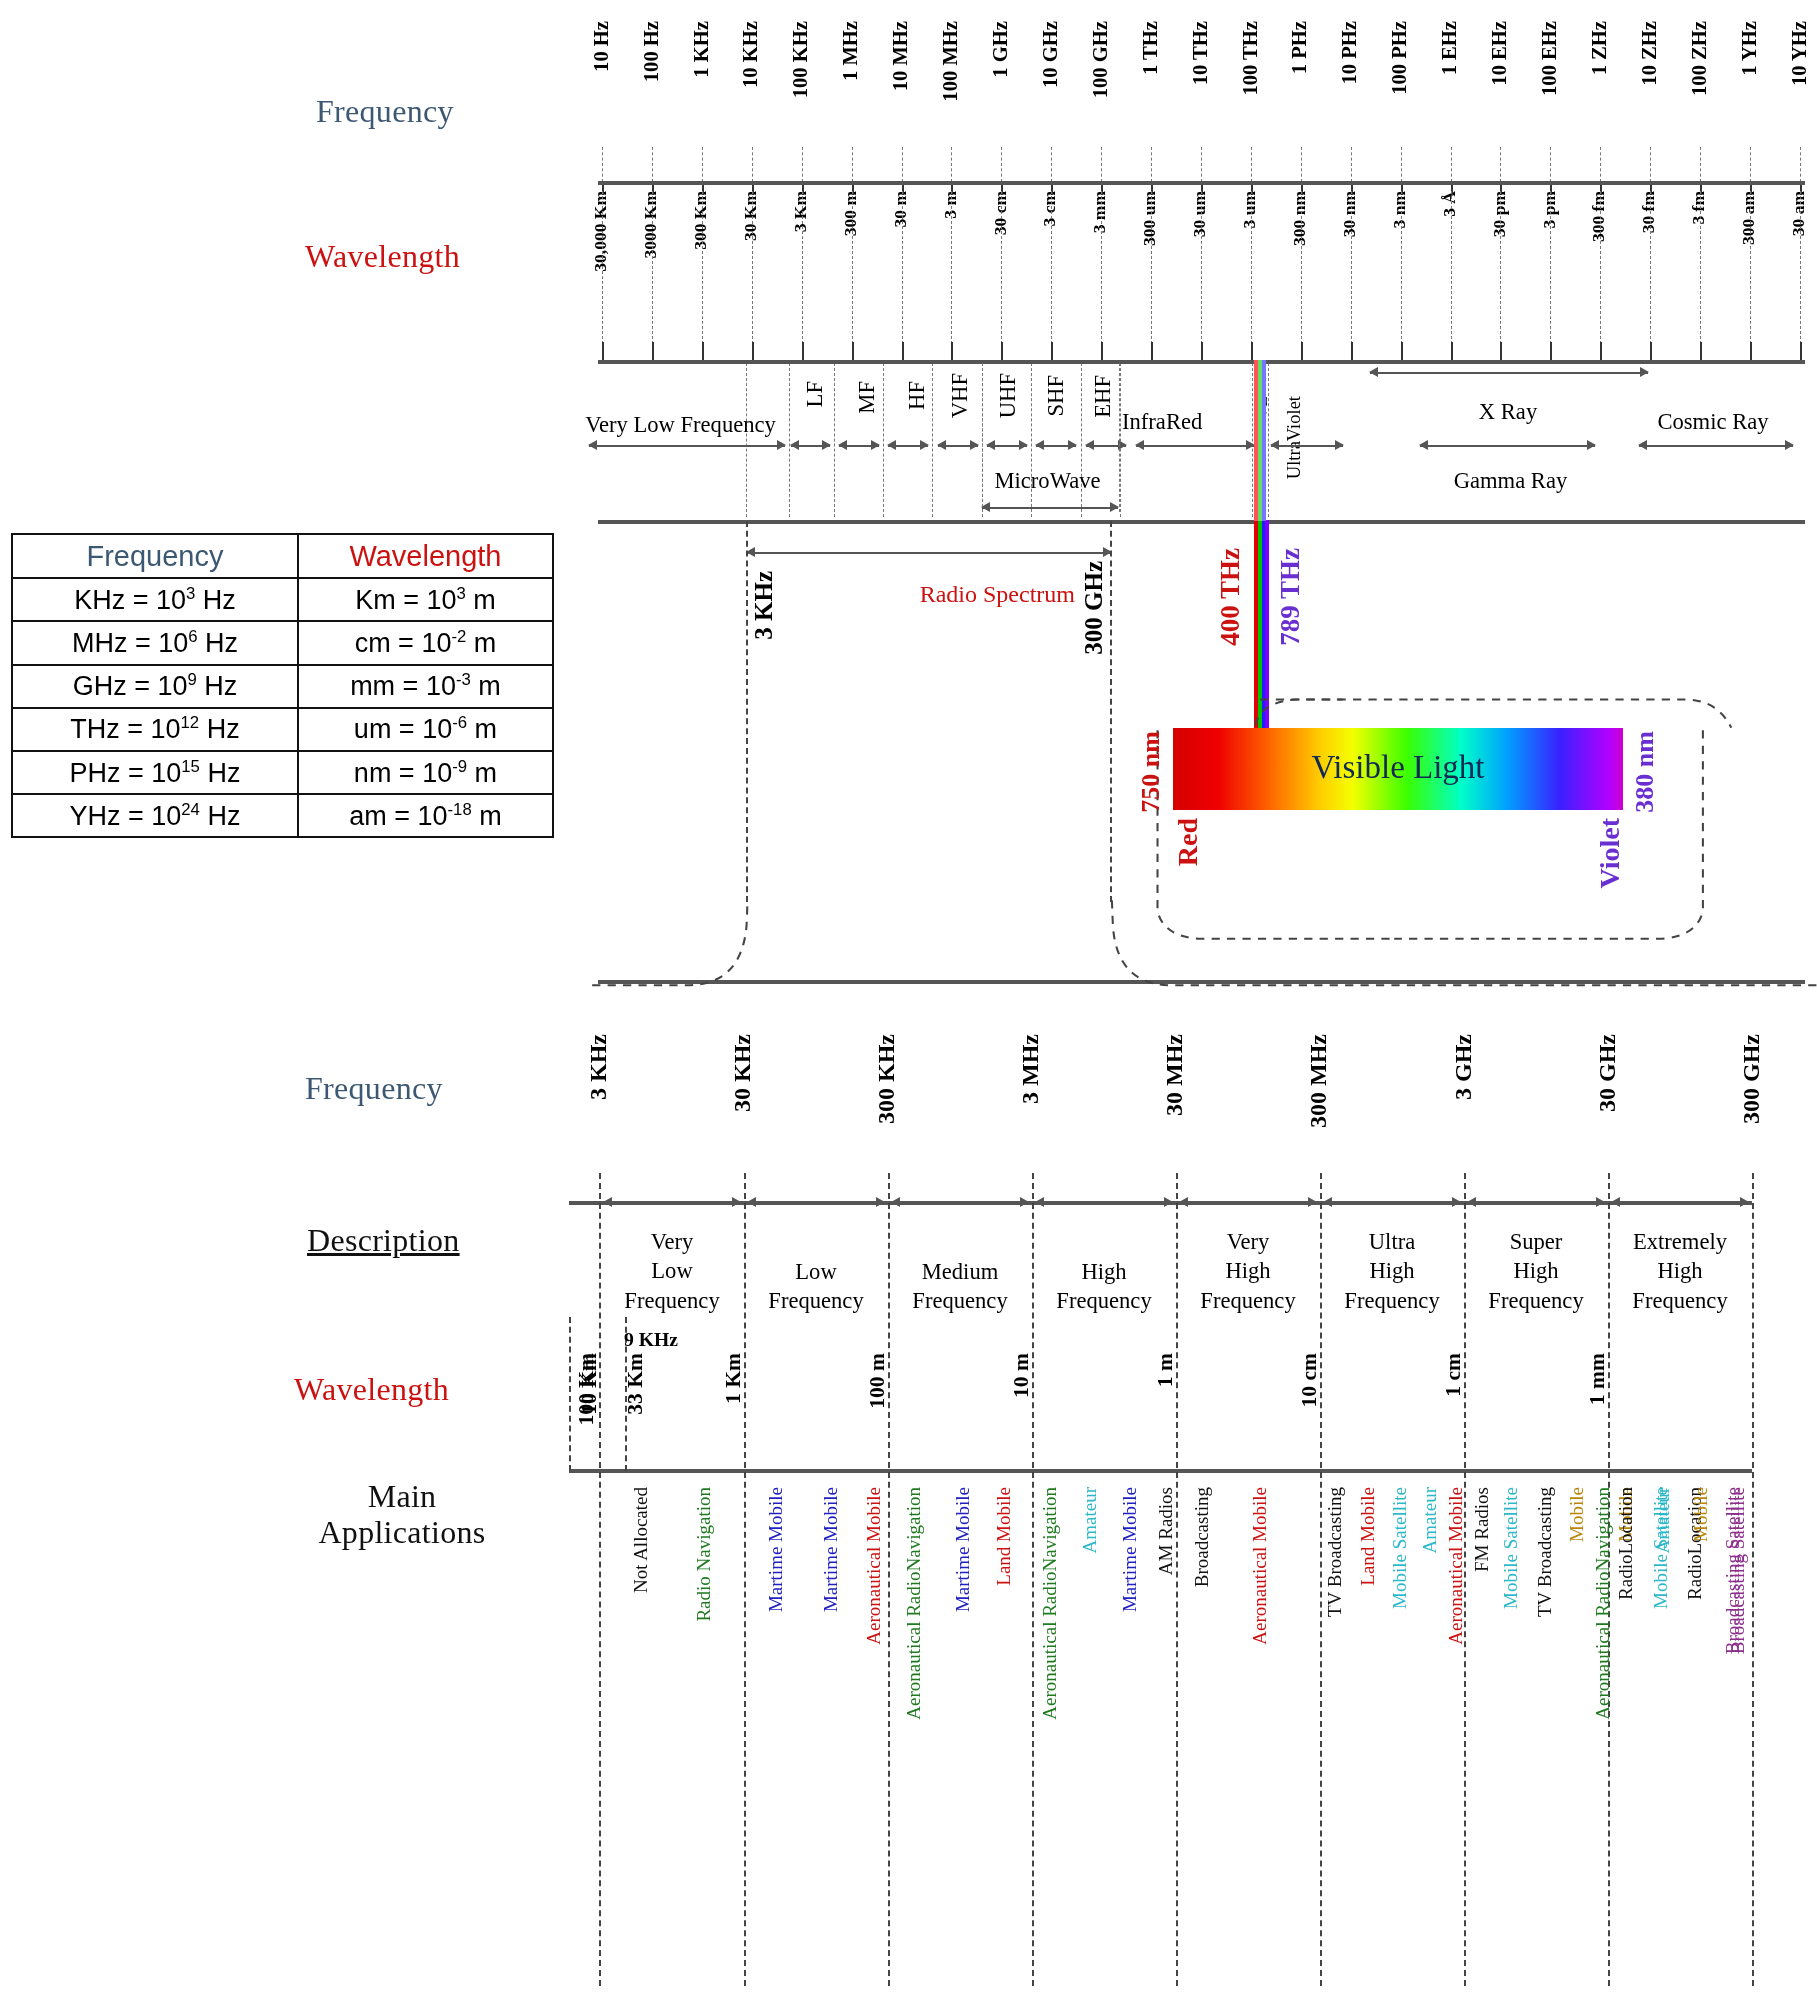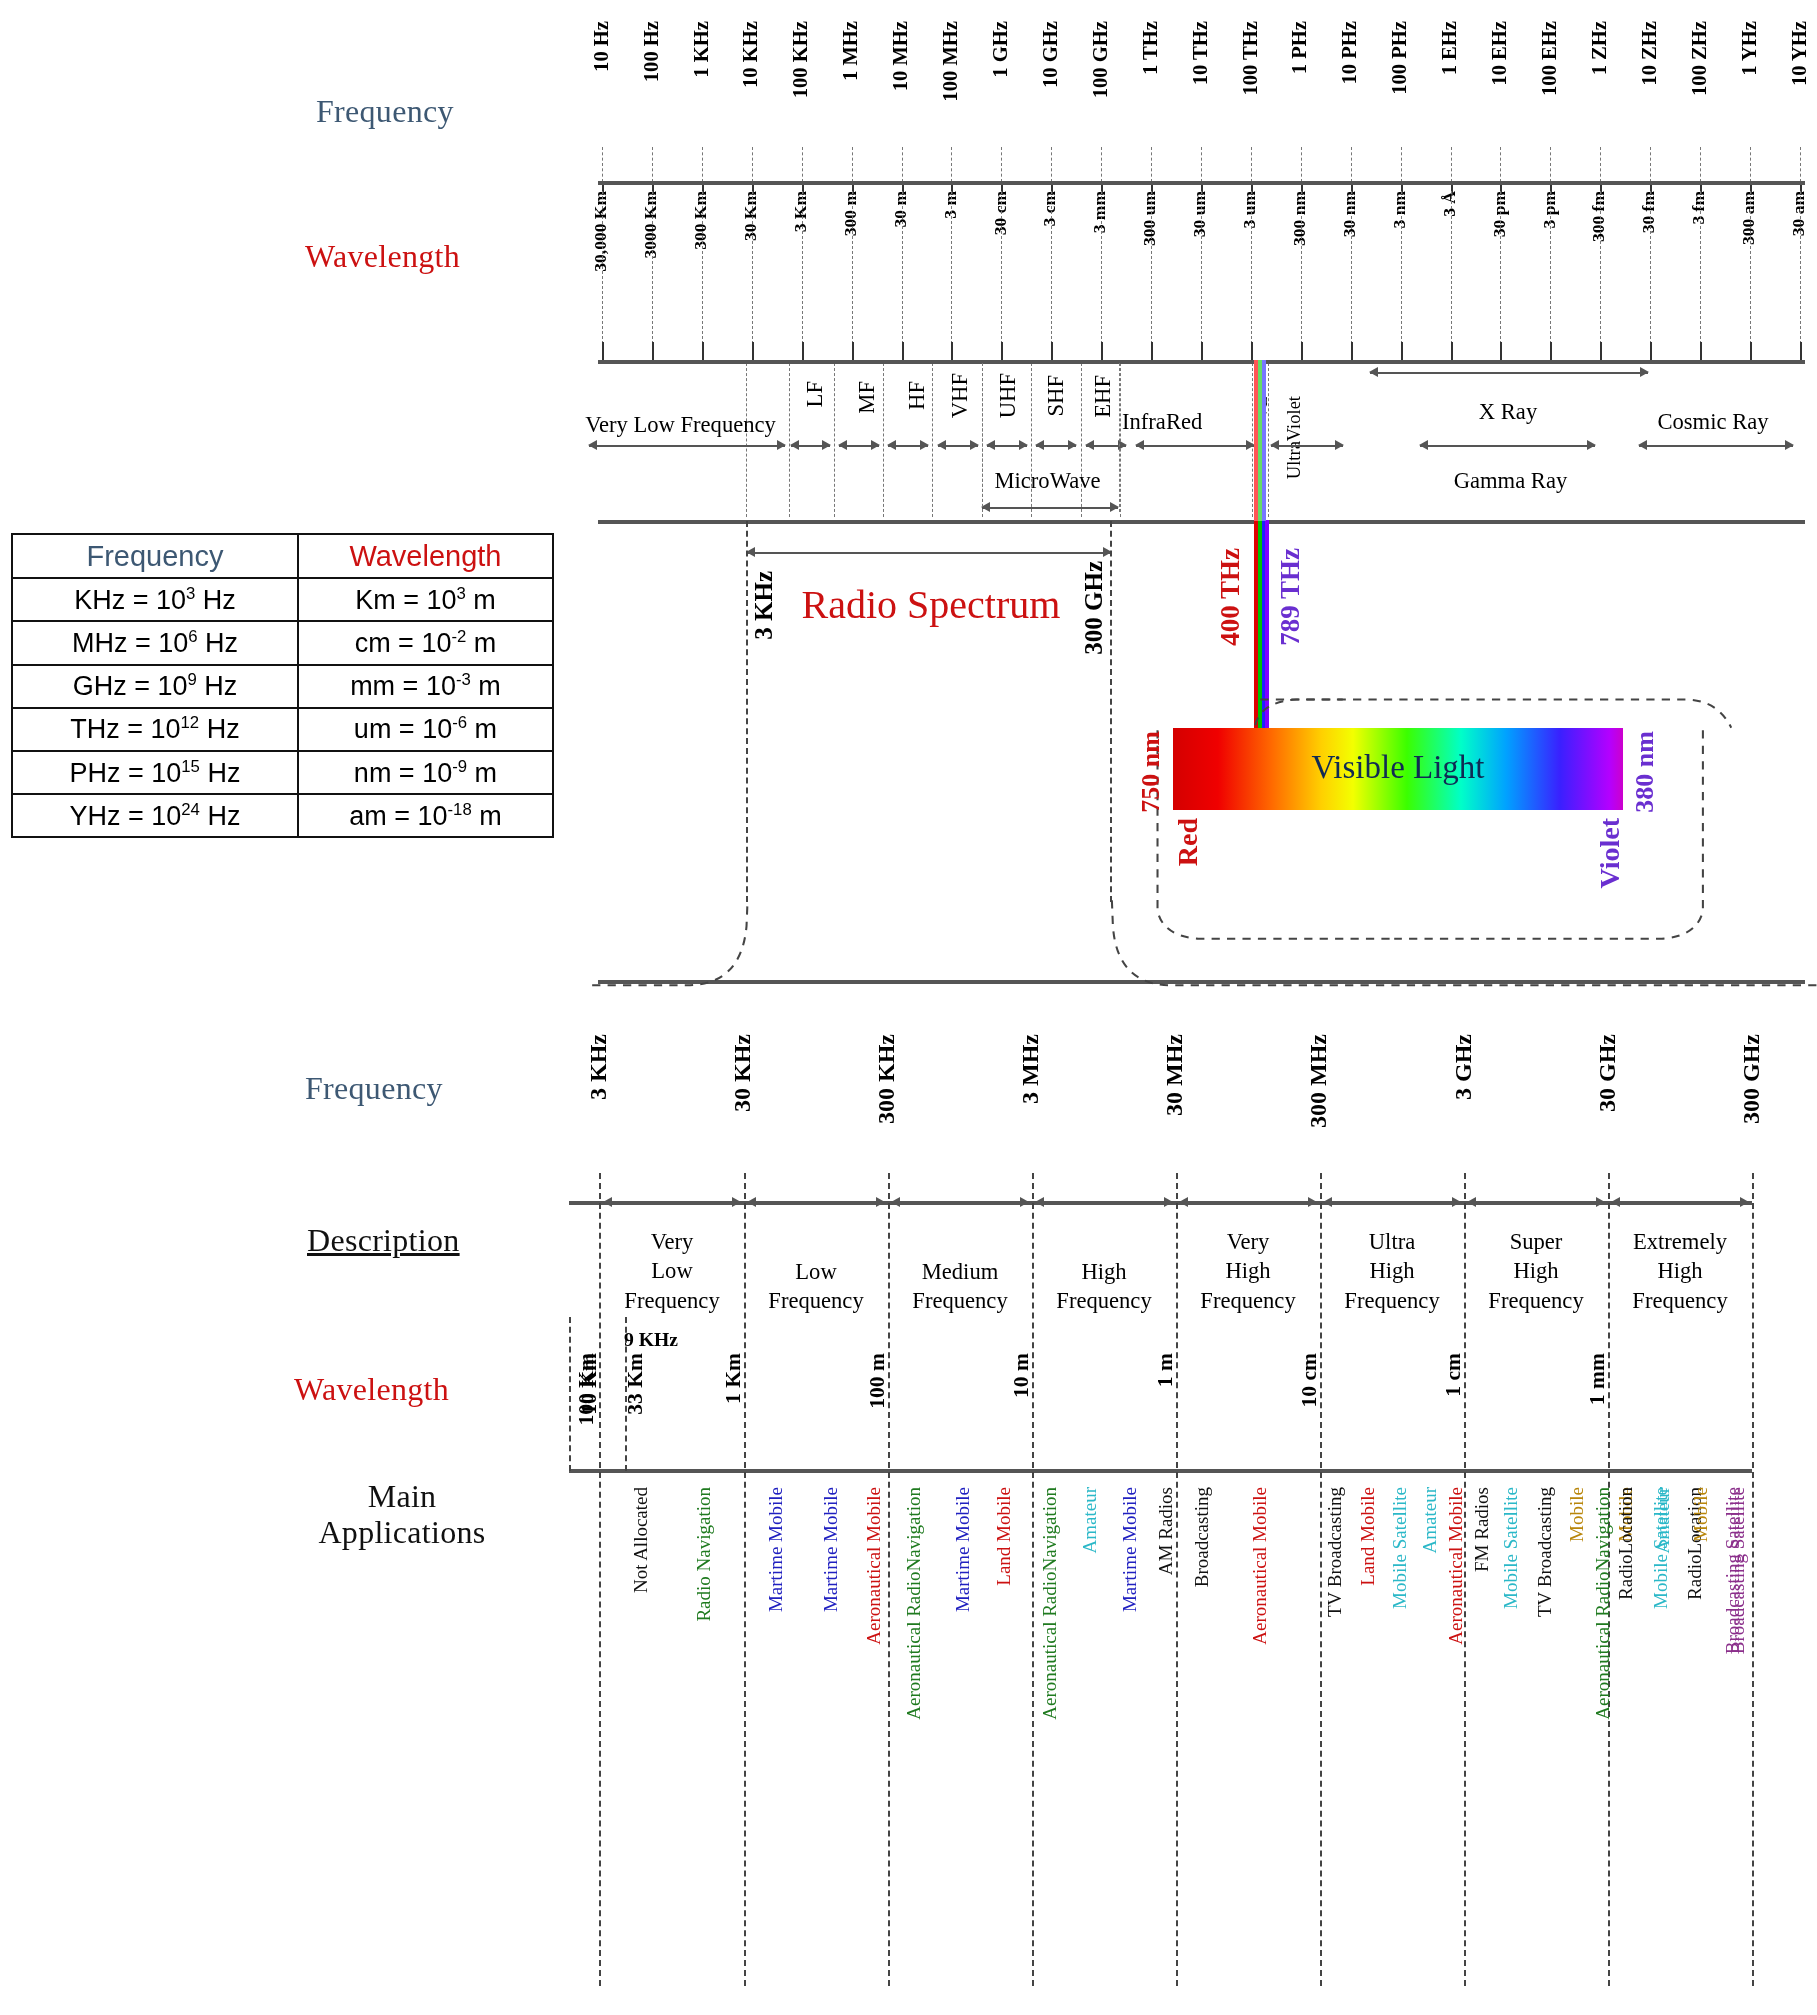--- a/index.html
+++ b/index.html
@@ -284,21 +284,21 @@
 
 <div class="vl-strip" style="left:1254px;top:520px;height:212px;background:#e00000;"></div>
 <div class="vl-strip" style="left:1258px;top:520px;height:212px;background:#00c000;"></div>
 <div class="vl-strip" style="left:1262px;top:520px;height:212px;background:#2020ff;"></div>
 <div class="vl-strip" style="left:1265px;top:520px;height:212px;background:#8000ff;"></div>
 <div class="vl-strip" style="left:1254px;top:360px;height:161px;background:#ff5555;"></div>
 <div class="vl-strip" style="left:1258px;top:360px;height:161px;background:#66dd66;"></div>
 <div class="vl-strip" style="left:1262px;top:360px;height:161px;background:#7777ff;"></div>
 
 <div class="arr" style="left:747px;top:552px;width:364px;"></div>
-<div class="band" style="left:787px;top:581px;font-size:40px;color:#cc1111;width:288px;text-align:center;">Radio Spectrum</div>
+<div class="band" style="left:787px;top:581px;font-size:24px;color:#cc1111;width:288px;text-align:right;">Radio Spectrum</div>
 <div class="vtext" style="position:absolute;left:751px;top:571px;font-size:25px;font-weight:bold;">3 KHz</div>
 <div class="vtext" style="position:absolute;left:1081px;top:561px;font-size:25px;font-weight:bold;">300 GHz</div>
 <div class="dash" style="left:746px;top:521px;height:381px;"></div>
 <div class="dash" style="left:1110px;top:521px;height:381px;"></div>
 
 <svg style="position:absolute;left:1106px;top:648px;" width="669" height="319" viewBox="0 0 1300 620">
   <path d="M 290 150 Q 300 105 370 100 L 460 100" stroke="#444" stroke-width="4" fill="none" stroke-dasharray="16 14"></path>
   <path d="M 300 100 L 1130 100 Q 1190 103 1215 155" stroke="#444" stroke-width="4" fill="none" stroke-dasharray="16 14"></path>
   <path d="M 100 160 L 100 510 Q 110 560 180 565 L 560 565" stroke="#444" stroke-width="4" fill="none" stroke-dasharray="16 14"></path>
   <path d="M 1160 160 L 1160 510 Q 1150 560 1080 565 L 560 565" stroke="#444" stroke-width="4" fill="none" stroke-dasharray="16 14"></path>

